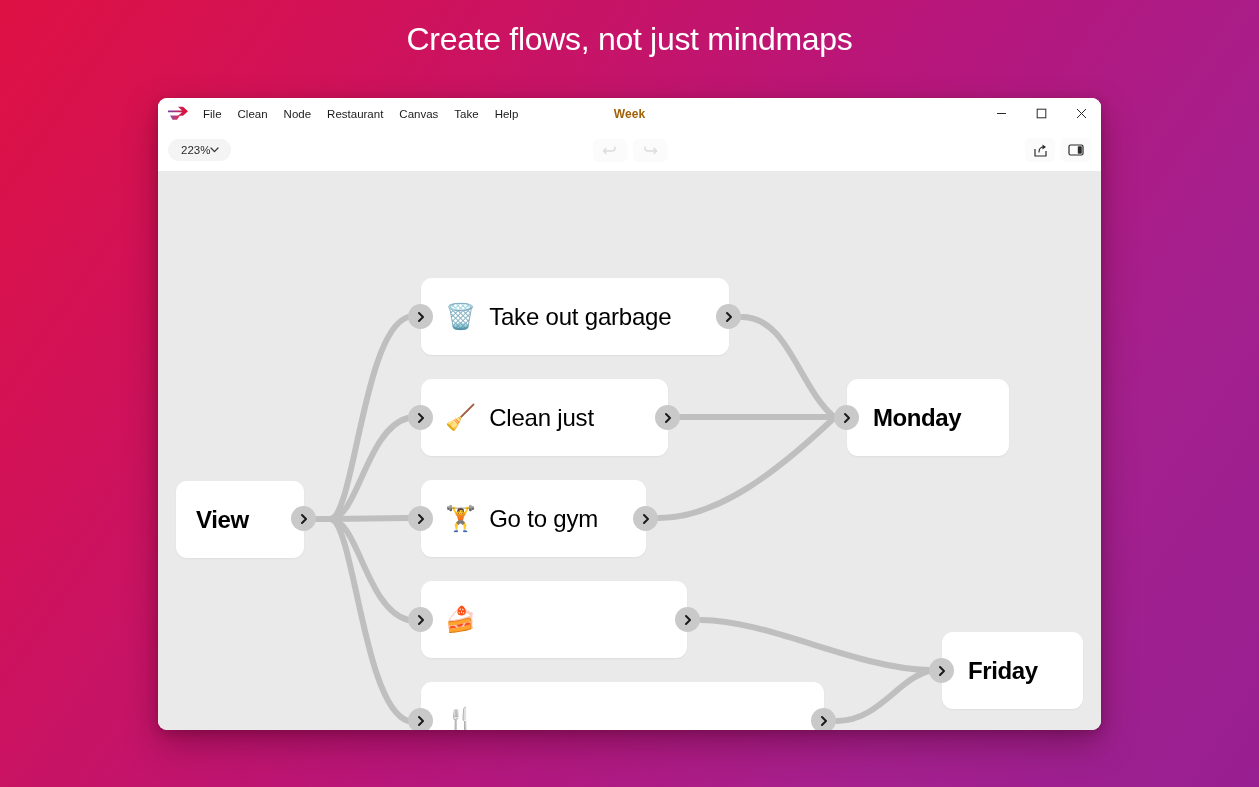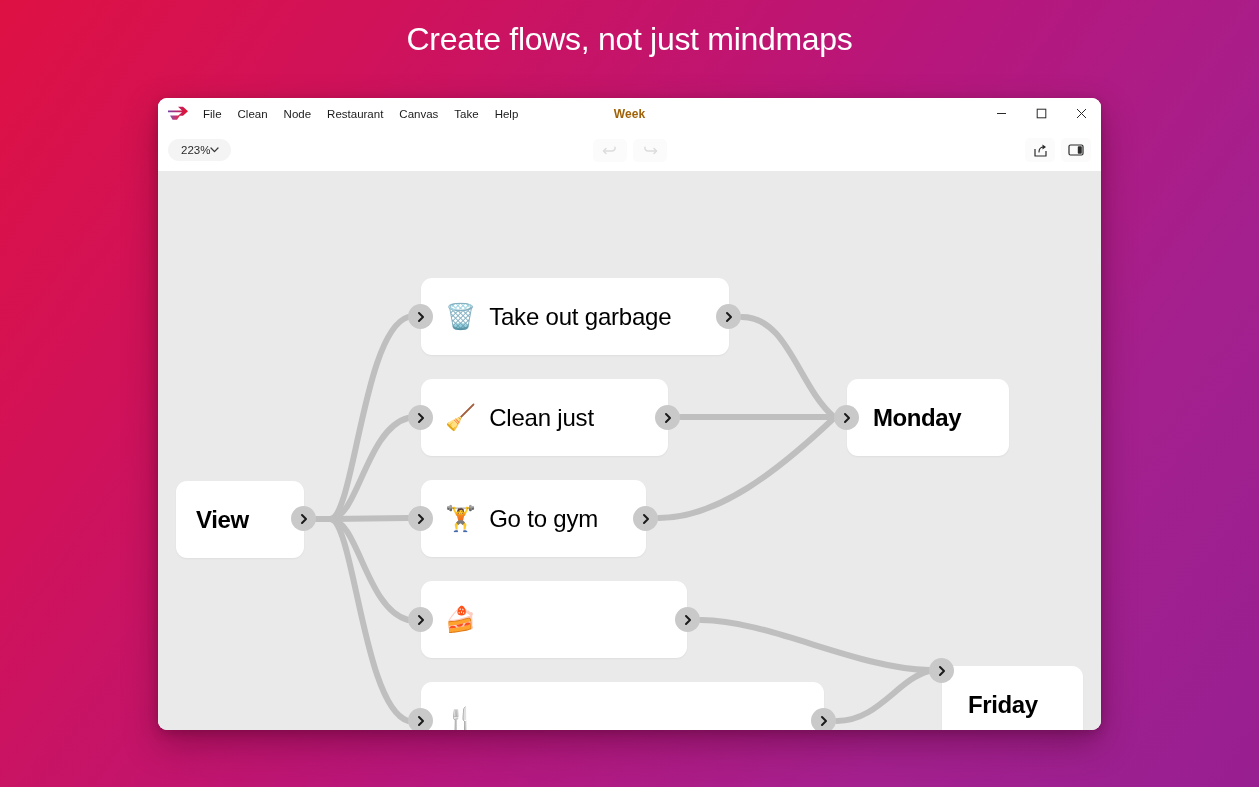--- a/index.html
+++ b/index.html
@@ -365,21 +365,21 @@
     </div>
 
     <div class="node task" style="left:263px; top:511px; width:403px; height:77px; padding:0 24px;">
       <span class="node-emoji">🍴</span>
     </div>
 
     <div class="node day" style="left:689px; top:208px; width:162px; height:77px; padding:0 26px;">
       <span class="node-label">Monday</span>
     </div>
 
-    <div class="node day" style="left:784px; top:461px; width:141px; height:77px; padding:0 26px;margin-top:34px;">
+    <div class="node day" style="left:784px; top:461px; width:141px; height:77px; padding:0 26px;">
       <span class="node-label">Friday</span>
     </div>
 
     <div class="handle" style="left:133px; top:335px;">
       <svg width="10" height="12" viewBox="0 0 10 12">
           <path d="M3,2 L7,6 L3,10" fill="none" stroke="#1a1a1a" stroke-width="2" stroke-linecap="round" stroke-linejoin="round"></path>
         </svg>
     </div>
     <div class="handle" style="left:250px; top:133px;">
       <svg width="10" height="12" viewBox="0 0 10 12">

